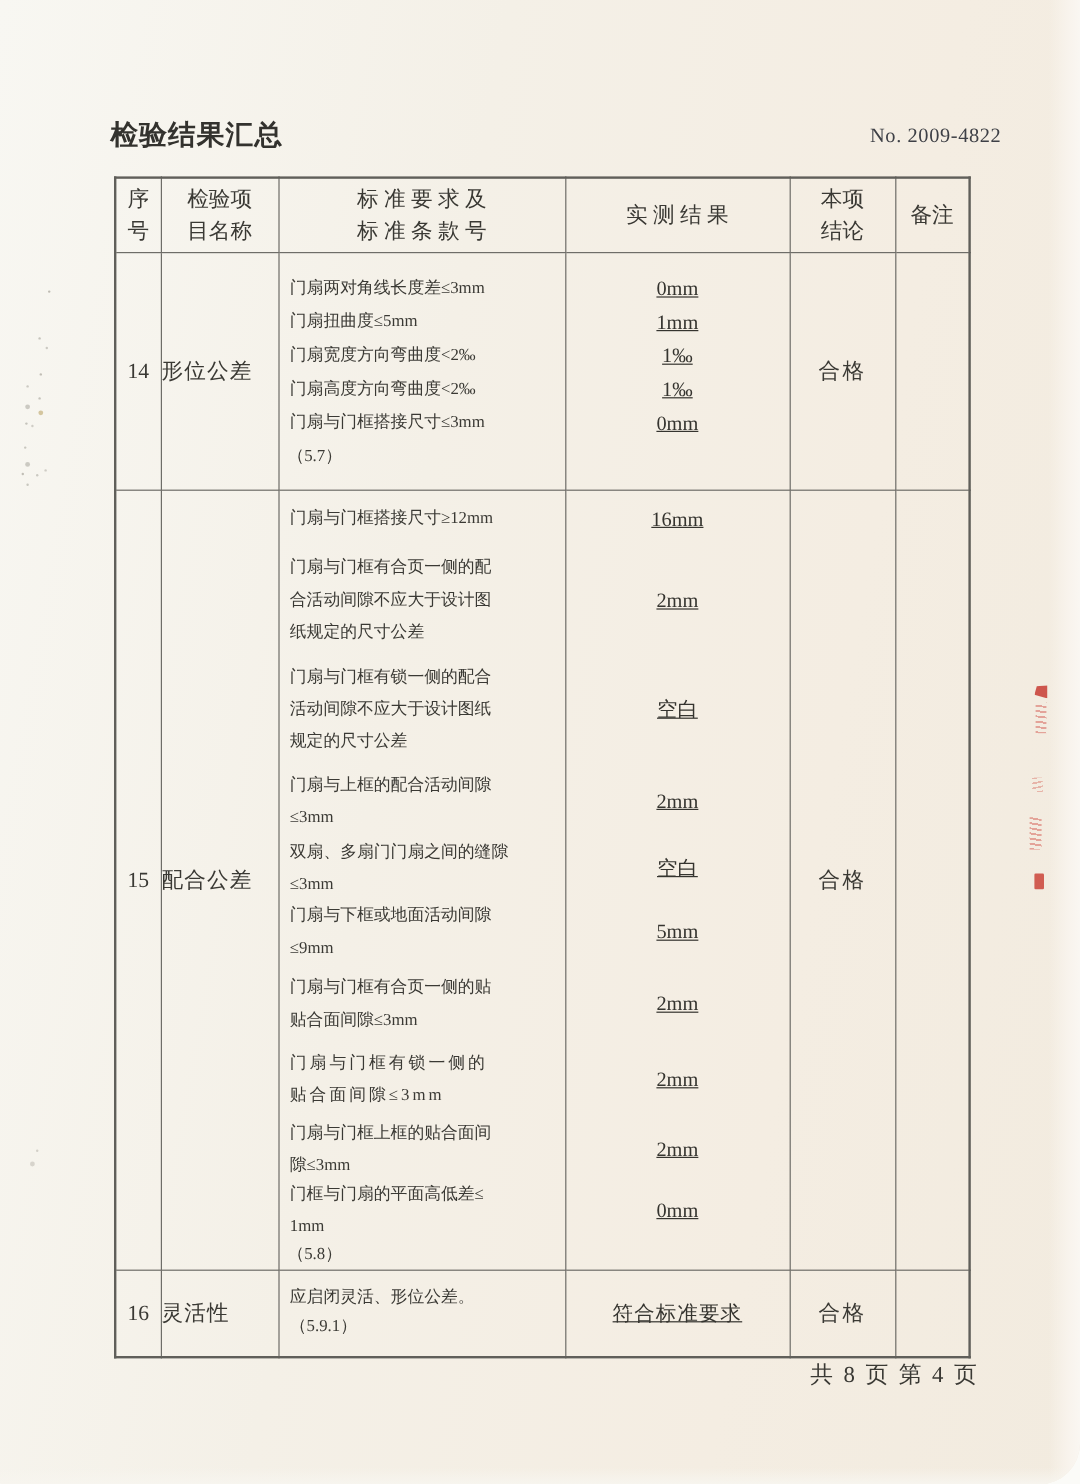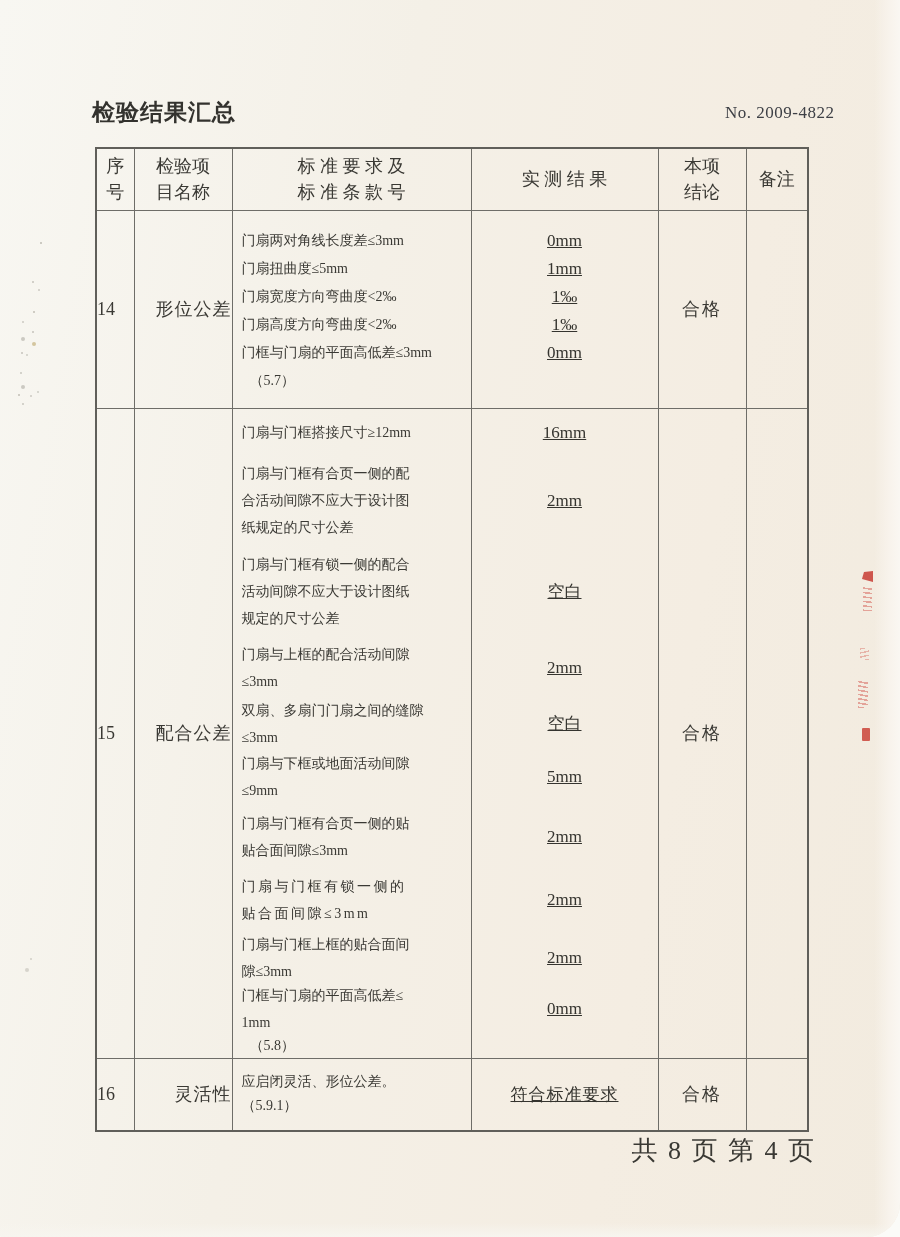--- a/index.html
+++ b/index.html
@@ -32,42 +32,42 @@
   table.report-table{
     position:absolute;left:95px;top:147px;
     border-collapse:collapse;table-layout:fixed;width:712px;
   }
   .report-table td,.report-table th{
     border:1px solid #6e6d68;padding:0;vertical-align:middle;
     font-weight:normal;color:#3a3934;
   }
   .report-table{border:2px solid #605f5a;}
   th.hcell{font-size:18px;text-align:center;white-space:pre-line;line-height:26px;}
-  td.seq-cell{font-size:18px;text-align:left;}
-  td.name-cell{font-size:18px;text-align:right;letter-spacing:1px;}
+  td.seq-cell{font-size:18px;text-align:center;}
+  td.name-cell{font-size:18px;text-align:left;letter-spacing:1px;}
   td.std-cell{vertical-align:top;}
   td.res-cell{vertical-align:top;}
   td.concl-cell{font-size:18px;text-align:center;letter-spacing:2px;}
   td.remark-cell{}
   .pad16{height:16px;}
   .item{
     display:flex;align-items:center;
     padding-left:9px;white-space:pre-line;
     font-size:14px;line-height:27px;color:#3a3934;
   }
-  .clause{padding-left:17px;}
+  .clause{padding-left:7px;}
   .ls2{letter-spacing:2.5px;}
   .res-item{
     display:flex;align-items:center;justify-content:center;
     font-size:17px;white-space:pre-line;color:#35342f;text-align:center;text-decoration:underline;
   }
   .h28{height:28px;}
   .page-footer{
     position:absolute;top:1133px;right:84px;
-    font-size:26px;letter-spacing:2px;color:#3a3934;
+    font-size:19px;letter-spacing:2px;color:#3a3934;
   }
   
   .stamp-frag{position:absolute;filter:blur(.4px);}
   .frag1{left:862px;top:571px;width:11px;height:11px;background:rgba(196,49,40,.8);
          clip-path:polygon(100% 0,100% 100%,0 72%,18% 8%);}
   .frag2{left:863px;top:585px;width:9px;height:26px;opacity:.55;
          background:repeating-linear-gradient(7deg,rgba(205,60,50,.75) 0 1.6px,rgba(205,60,50,0) 1.6px 4.4px);}
   .frag3{left:860px;top:648px;width:9px;height:12px;opacity:.45;
          background:repeating-linear-gradient(-12deg,rgba(205,60,50,.7) 0 1.4px,rgba(205,60,50,0) 1.4px 4px);}
   .frag4{left:858px;top:681px;width:10px;height:27px;opacity:.55;
@@ -129,21 +129,21 @@
 
     <tr style="height:198px">
       <td class="seq-cell">14</td>
       <td class="name-cell">形位公差</td>
       <td class="std-cell">
         <div class="pad16"></div>
         <div class="item h28">门扇两对角线长度差≤3mm</div>
         <div class="item h28">门扇扭曲度≤5mm</div>
         <div class="item h28">门扇宽度方向弯曲度&lt;2‰</div>
         <div class="item h28">门扇高度方向弯曲度&lt;2‰</div>
-        <div class="item h28">门框与门扇的平面高低差≤3mm</div>
+        <div class="item h28">门扇与门框搭接尺寸≤3mm</div>
         <div class="item h28 clause">（5.7）</div>
       </td>
       <td class="res-cell">
         <div class="pad16"></div>
         <div class="res-item h28">0mm</div>
         <div class="res-item h28">1mm</div>
         <div class="res-item h28">1‰</div>
         <div class="res-item h28">1‰</div>
         <div class="res-item h28">0mm</div>
       </td>

